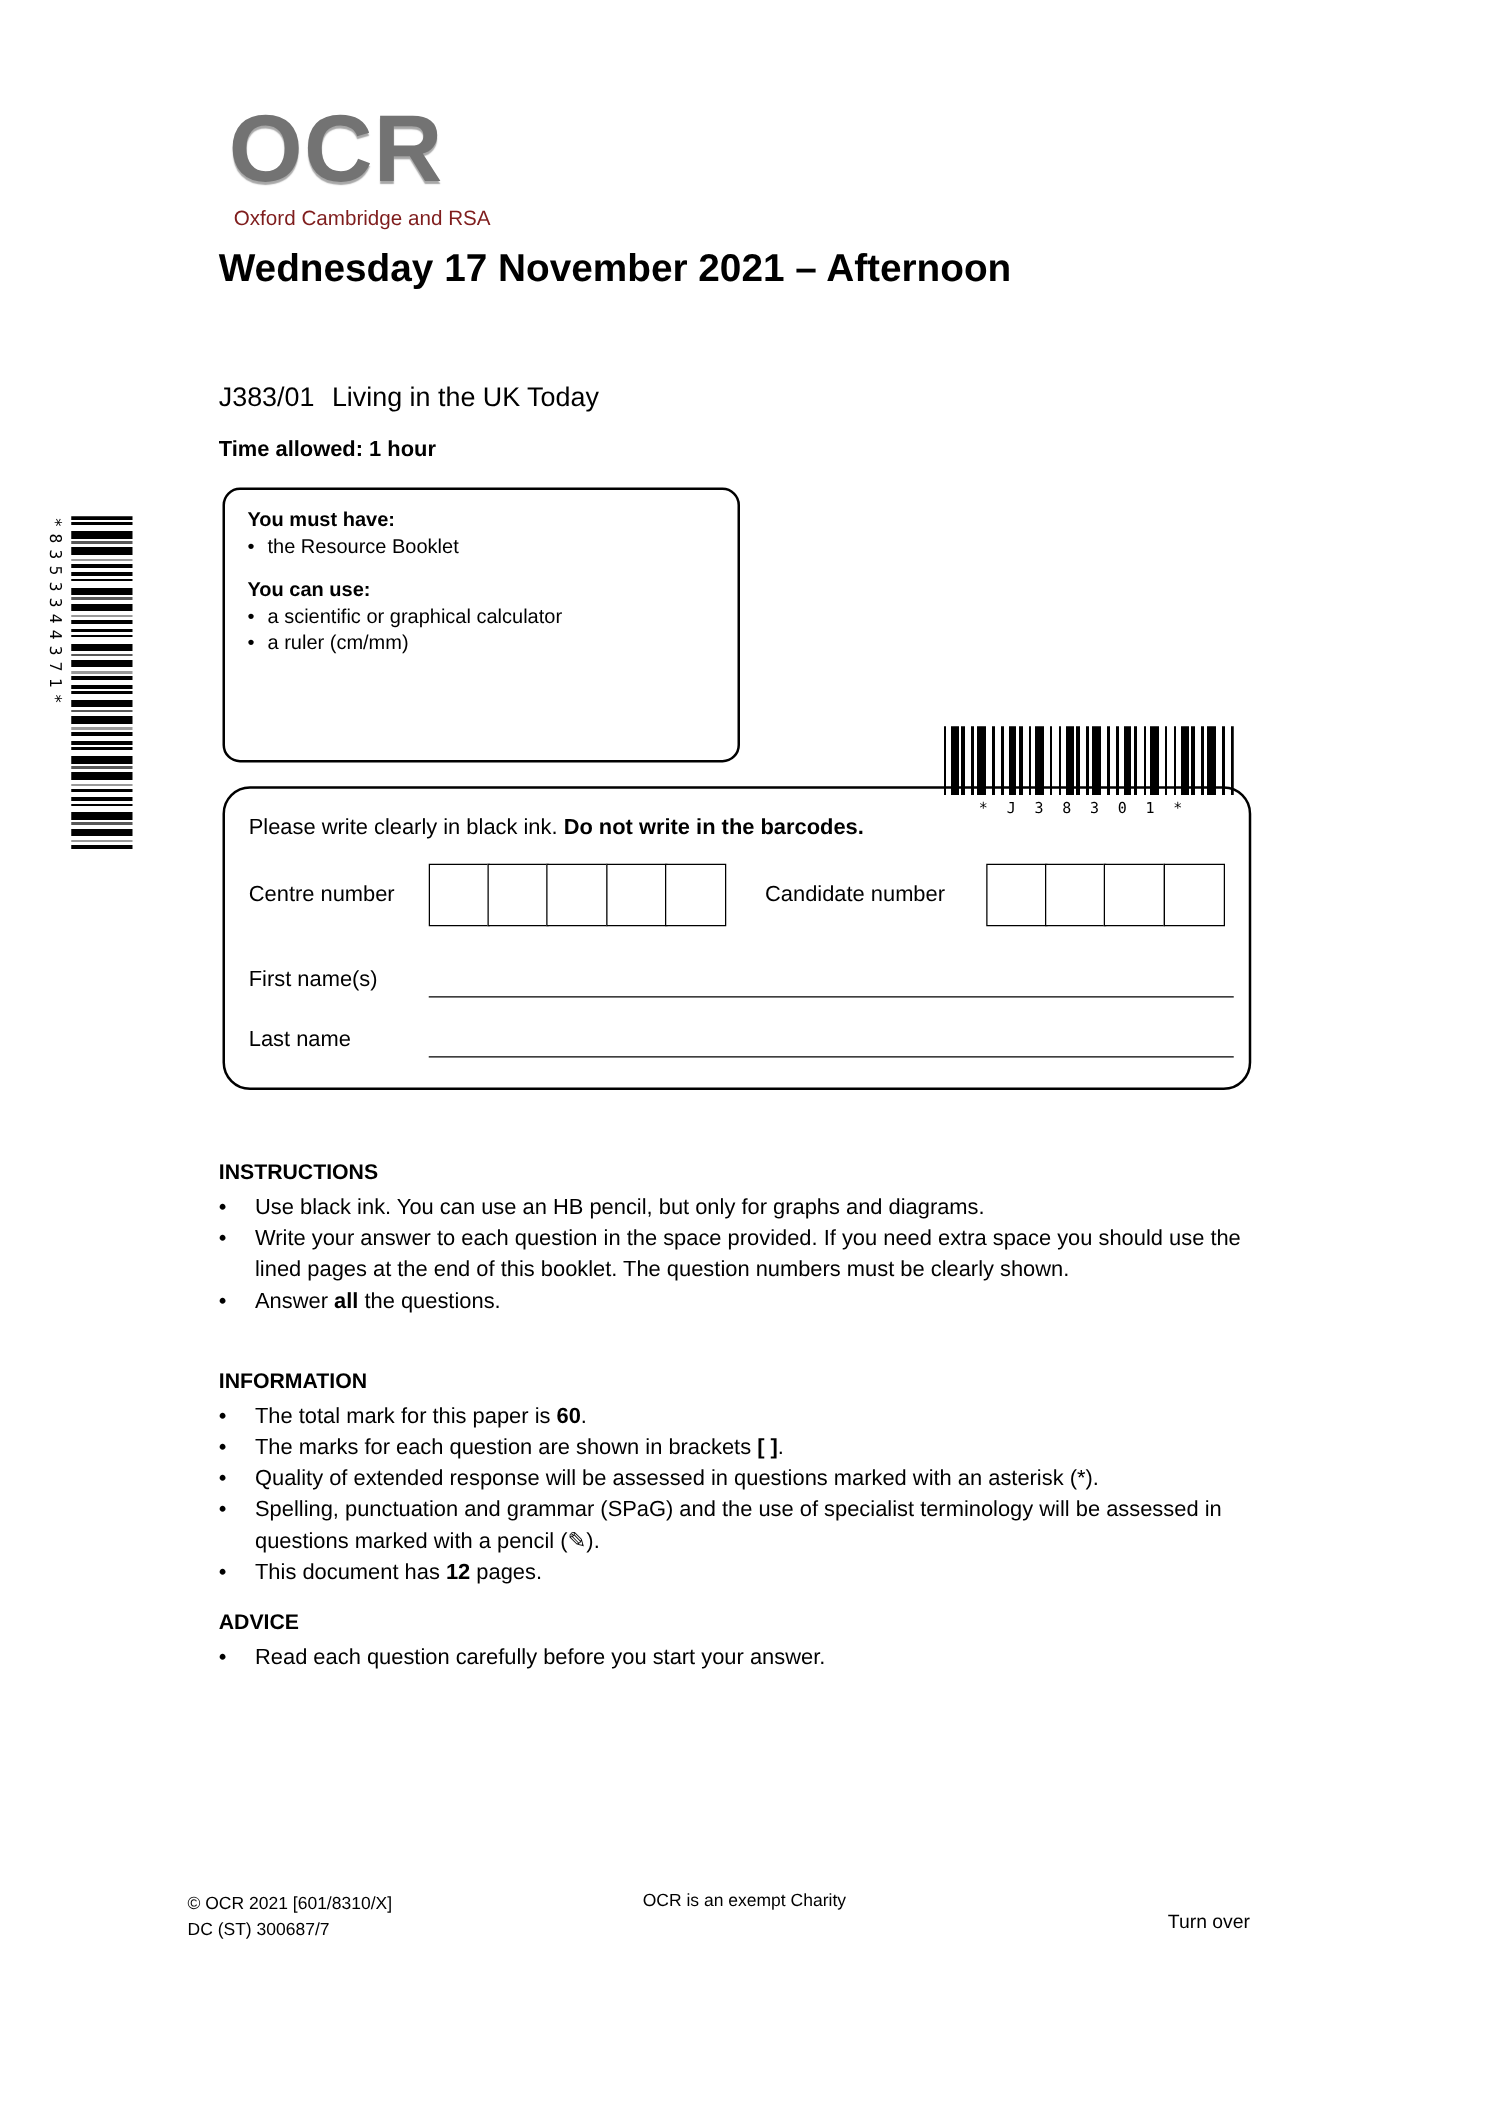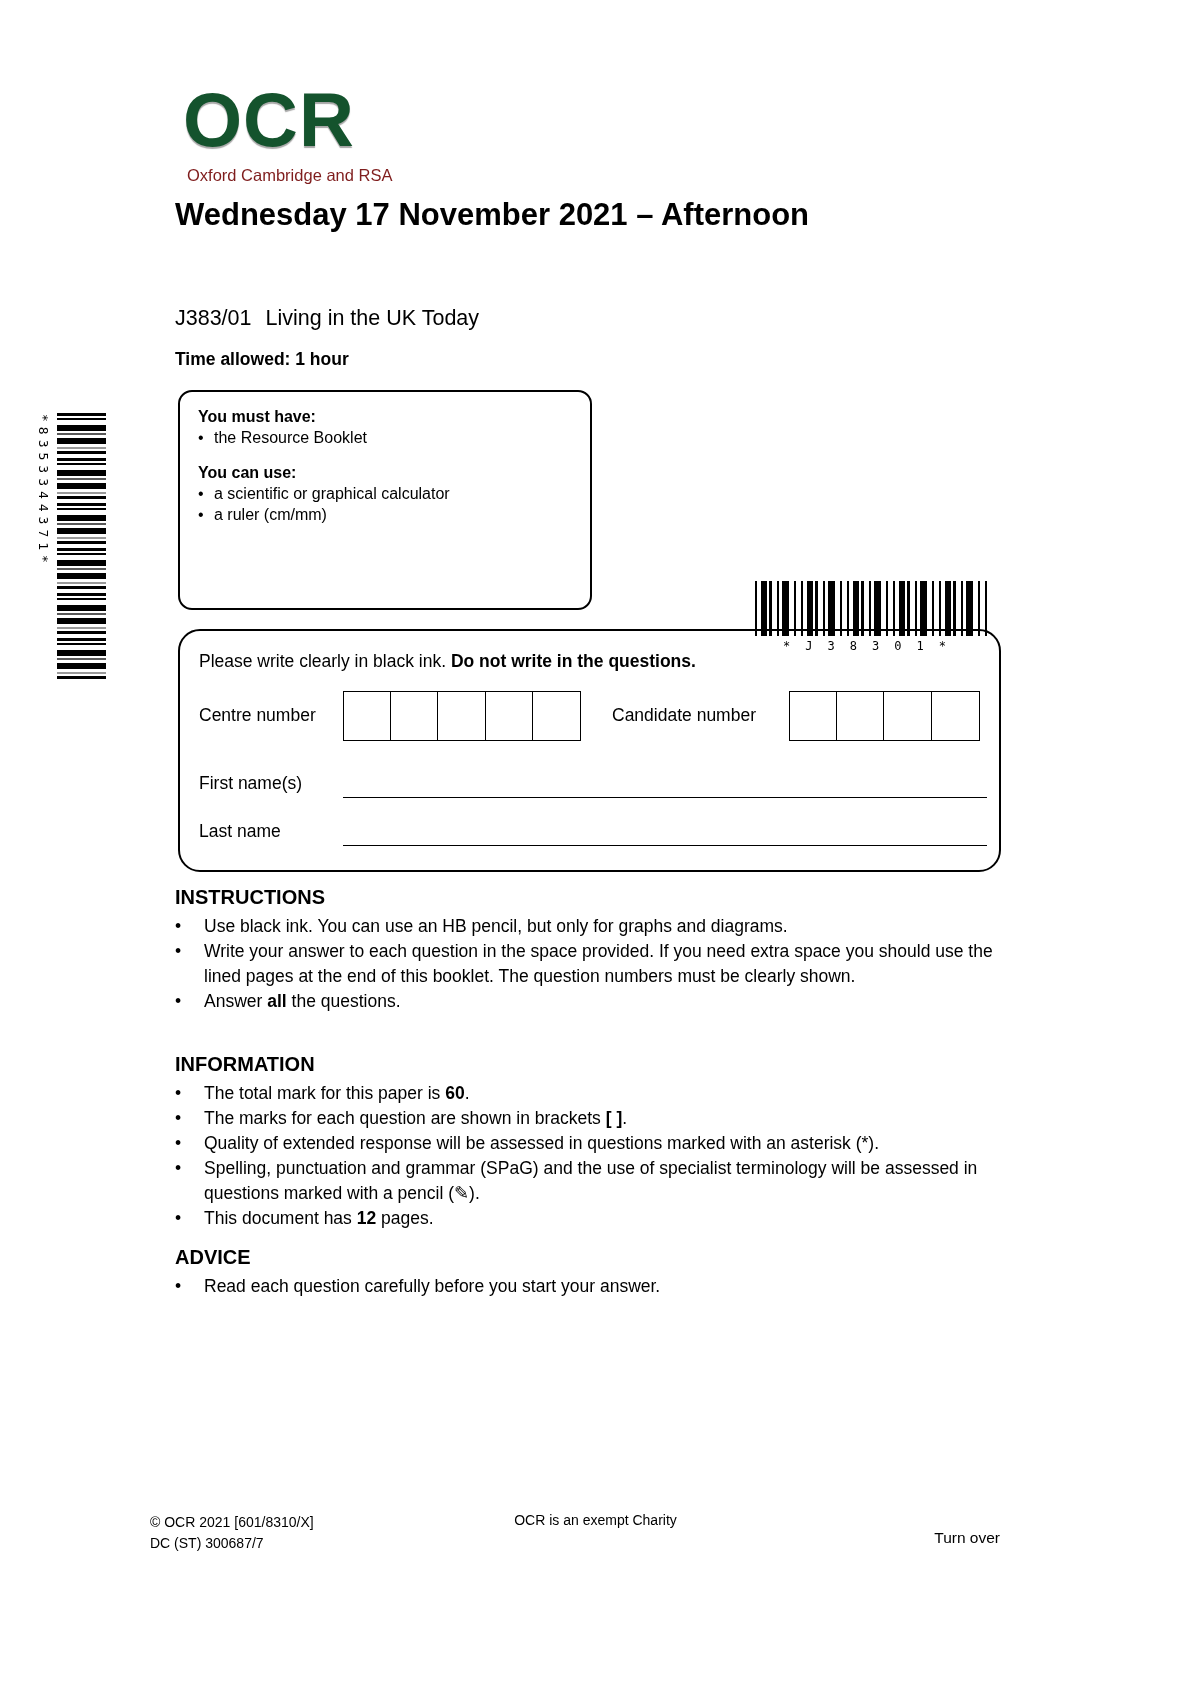--- a/index.html
+++ b/index.html
@@ -9,21 +9,21 @@
     background:#ffffff; color:#000;
     font-family:"Liberation Sans", sans-serif;
     overflow:hidden;
   }
   .abs { position:absolute; }
 
   
   .logo-text {
     left:183px; top:76px;
     font-size:76px; font-weight:bold; letter-spacing:1px;
-    color:#14532d; text-shadow:0 2px 1px rgba(0,0,0,0.35);
+    color:#737373; text-shadow:0 2px 1px rgba(0,0,0,0.35);
   }
   .logo-tagline { left:187px; top:166px; font-size:16.5px; color:#7f1d1d; }
 
   
   .title    { left:175px; top:197px; font-size:31px; font-weight:bold; }
   .subtitle { left:175px; top:254px; font-size:25px; font-weight:bold; }
   .codeline { left:175px; top:306px; font-size:21.5px; }
   .codeline .code { font-weight:normal; margin-right:14px; }
   .timeline { left:175px; top:349px; font-size:17.5px; font-weight:bold; }
 
@@ -80,21 +80,21 @@
   }
   .candidate-box .notice { position:absolute; left:19px; top:20px; font-size:17.5px; }
   .candidate-box .label  { position:absolute; font-size:17.5px; }
   .cells { position:absolute; display:flex; }
   .cell  { width:49px; height:50px; border:1.8px solid #000; margin-left:-1.8px; background:#fff; }
   .cell:first-child { margin-left:0; }
   .writeline { position:absolute; border-bottom:1.6px solid #000; height:1px; }
 
   
   .section { left:175px; width:832px; font-size:17.5px; }
-  .section .shead { font-weight:bold; font-size:20px; margin-bottom:5px; }
+  .section .shead { font-weight:bold; font-size:17px; margin-bottom:5px;margin-top:42px; }
   .brow { display:flex; line-height:25px; }
   .brow .bullet { width:29px; flex:0 0 29px; }
   .brow .btext { flex:1; }
   .bold { font-weight:bold; }
   .pencil { font-size:18px; }
 
   
   .footer-left   { left:150px; top:1512px; font-size:14px; line-height:21px; }
   .footer-center { left:0; top:1512px; width:100%; text-align:center; font-size:14px; }
   .footer-right  { right:191px; top:1529px; font-size:15.5px; font-weight:normal; }
@@ -132,21 +132,21 @@
   </div>
 
   <div class="abs vbarcode-caption">*8353344371*</div>
   <div class="abs vbarcode"></div>
 
   <div class="abs hbarcode"></div>
   <div class="abs hbarcode-caption">*J38301*</div>
 
   <div class="abs candidate-box">
     <div class="notice">
-      <span>Please write clearly in black ink. </span><span class="bold">Do not write in the questions.</span>
+      <span>Please write clearly in black ink. </span><span class="bold">Do not write in the barcodes.</span>
     </div>
     <div class="label" style="left:19px; top:74px;">Centre number</div>
     <div class="cells" style="left:163px; top:60px;">
       <div class="cell"></div>
       <div class="cell"></div>
       <div class="cell"></div>
       <div class="cell"></div>
       <div class="cell"></div>
     </div>
     <div class="label" style="left:432px; top:74px;">Candidate number</div>

